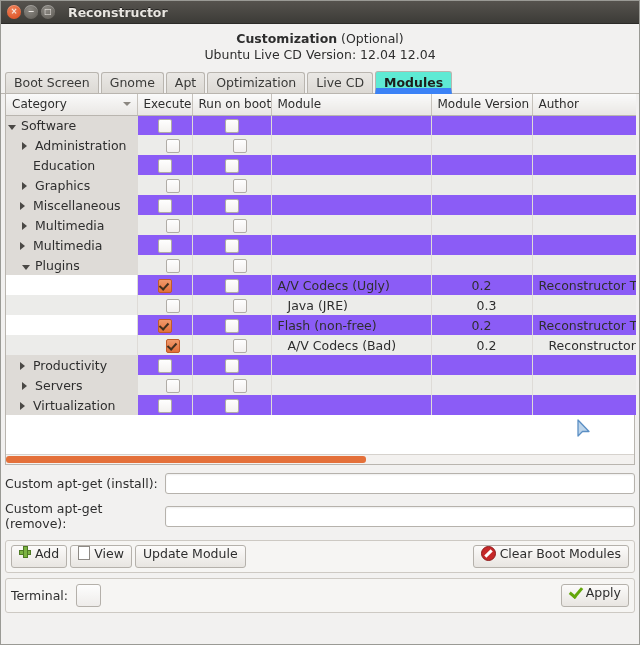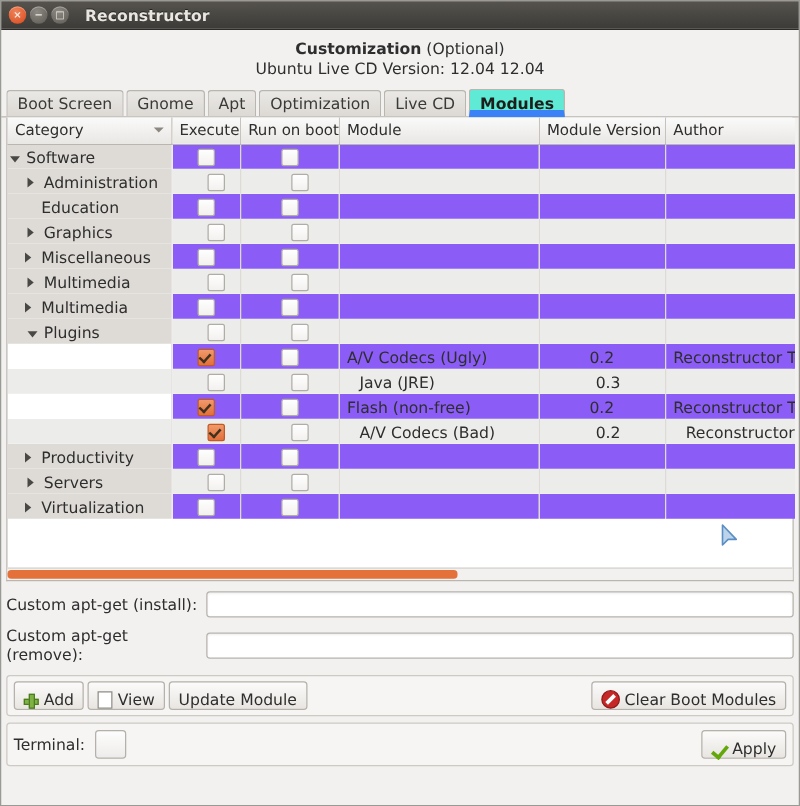--- a/index.html
+++ b/index.html
@@ -107,21 +107,21 @@
   .aptinput{flex:1;height:21px;border:1px solid #b6b2ac;border-radius:3px;background:#fff;
             box-shadow:inset 0 1px 2px rgba(0,0,0,.07);box-sizing:border-box;
             font-family:inherit;font-size:12.5px;padding:0 5px;color:#2e2e2e;outline:none;}
 
   
   .barbox{margin:2px 4px 0 4px;border:1px solid #cdc9c3;border-radius:3px;background:#f6f5f3;
           padding:4px 5px;display:flex;align-items:center;justify-content:space-between;}
   .btngroup{display:flex;align-items:center;}
   .btn{height:23px;padding:0 7px;border:1px solid #b5b1ab;border-radius:3px;
        background:linear-gradient(to bottom,#fcfbfa,#e8e5e1);
-       font-size:12.5px;color:#2e2e2e;display:flex;align-items:flex-end;
+       font-size:12.5px;color:#2e2e2e;display:flex;align-items:flex-start;
        box-sizing:border-box;white-space:nowrap;margin-right:3px;font-family:inherit;}
   .btn:last-child{margin-right:0;}
   .btn .ico{margin-right:4px;display:flex;align-items:center;}
   .plus{width:12px;height:12px;position:relative;display:inline-block;}
   .plus:before,.plus:after{content:"";position:absolute;background:#7cb342;border:1px solid #4e7a23;box-sizing:border-box;}
   .plus:before{left:0;top:4px;width:12px;height:5px;}
   .plus:after{left:4px;top:0;width:5px;height:12px;}
   .doc{width:10px;height:12px;background:#fff;border:1px solid #8e8a85;display:inline-block;}
   .noentry{width:13px;height:13px;border-radius:50%;background:#c62828;border:1px solid #8e1b1b;
            display:inline-block;position:relative;}

